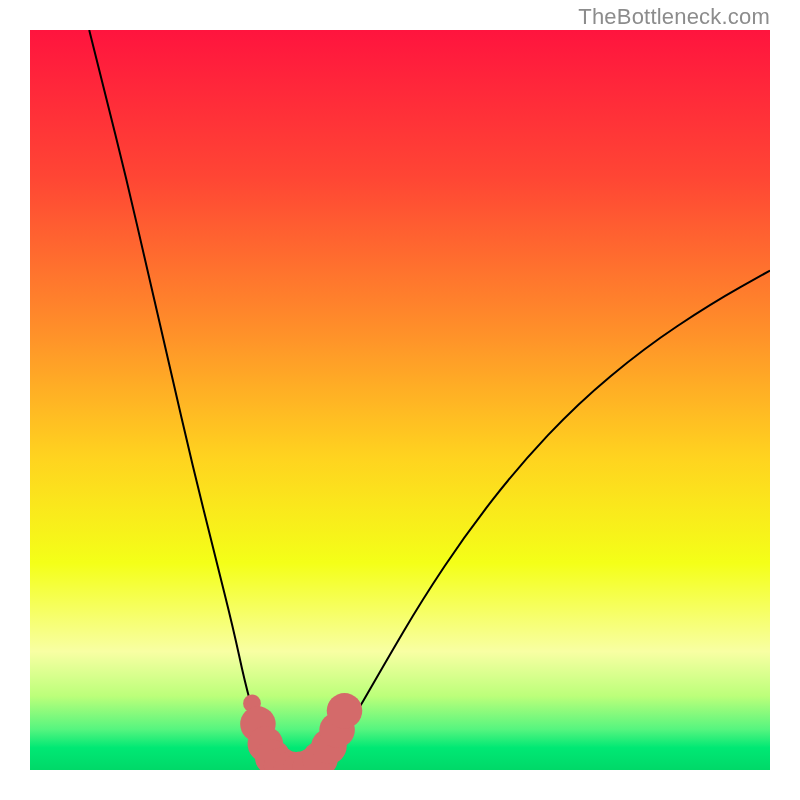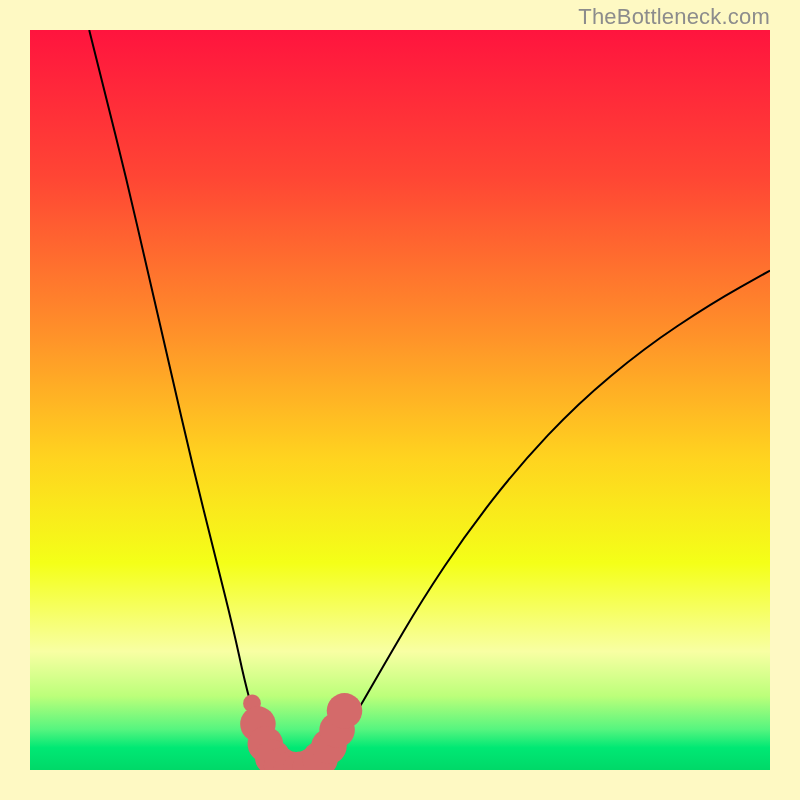--- a/index.html
+++ b/index.html
@@ -9,21 +9,21 @@
     height: 800px;
     background: #000;
     overflow: hidden;
   }
   .frame {
     position: absolute;
     top: 0;
     left: 0;
     width: 800px;
     height: 800px;
-    background: #fef9c3;
+    background: #ffffff;
   }
   .plot {
     position: absolute;
     top: 30px;
     left: 30px;
     width: 740px;
     height: 740px;
   }
   .watermark {
     position: absolute;

